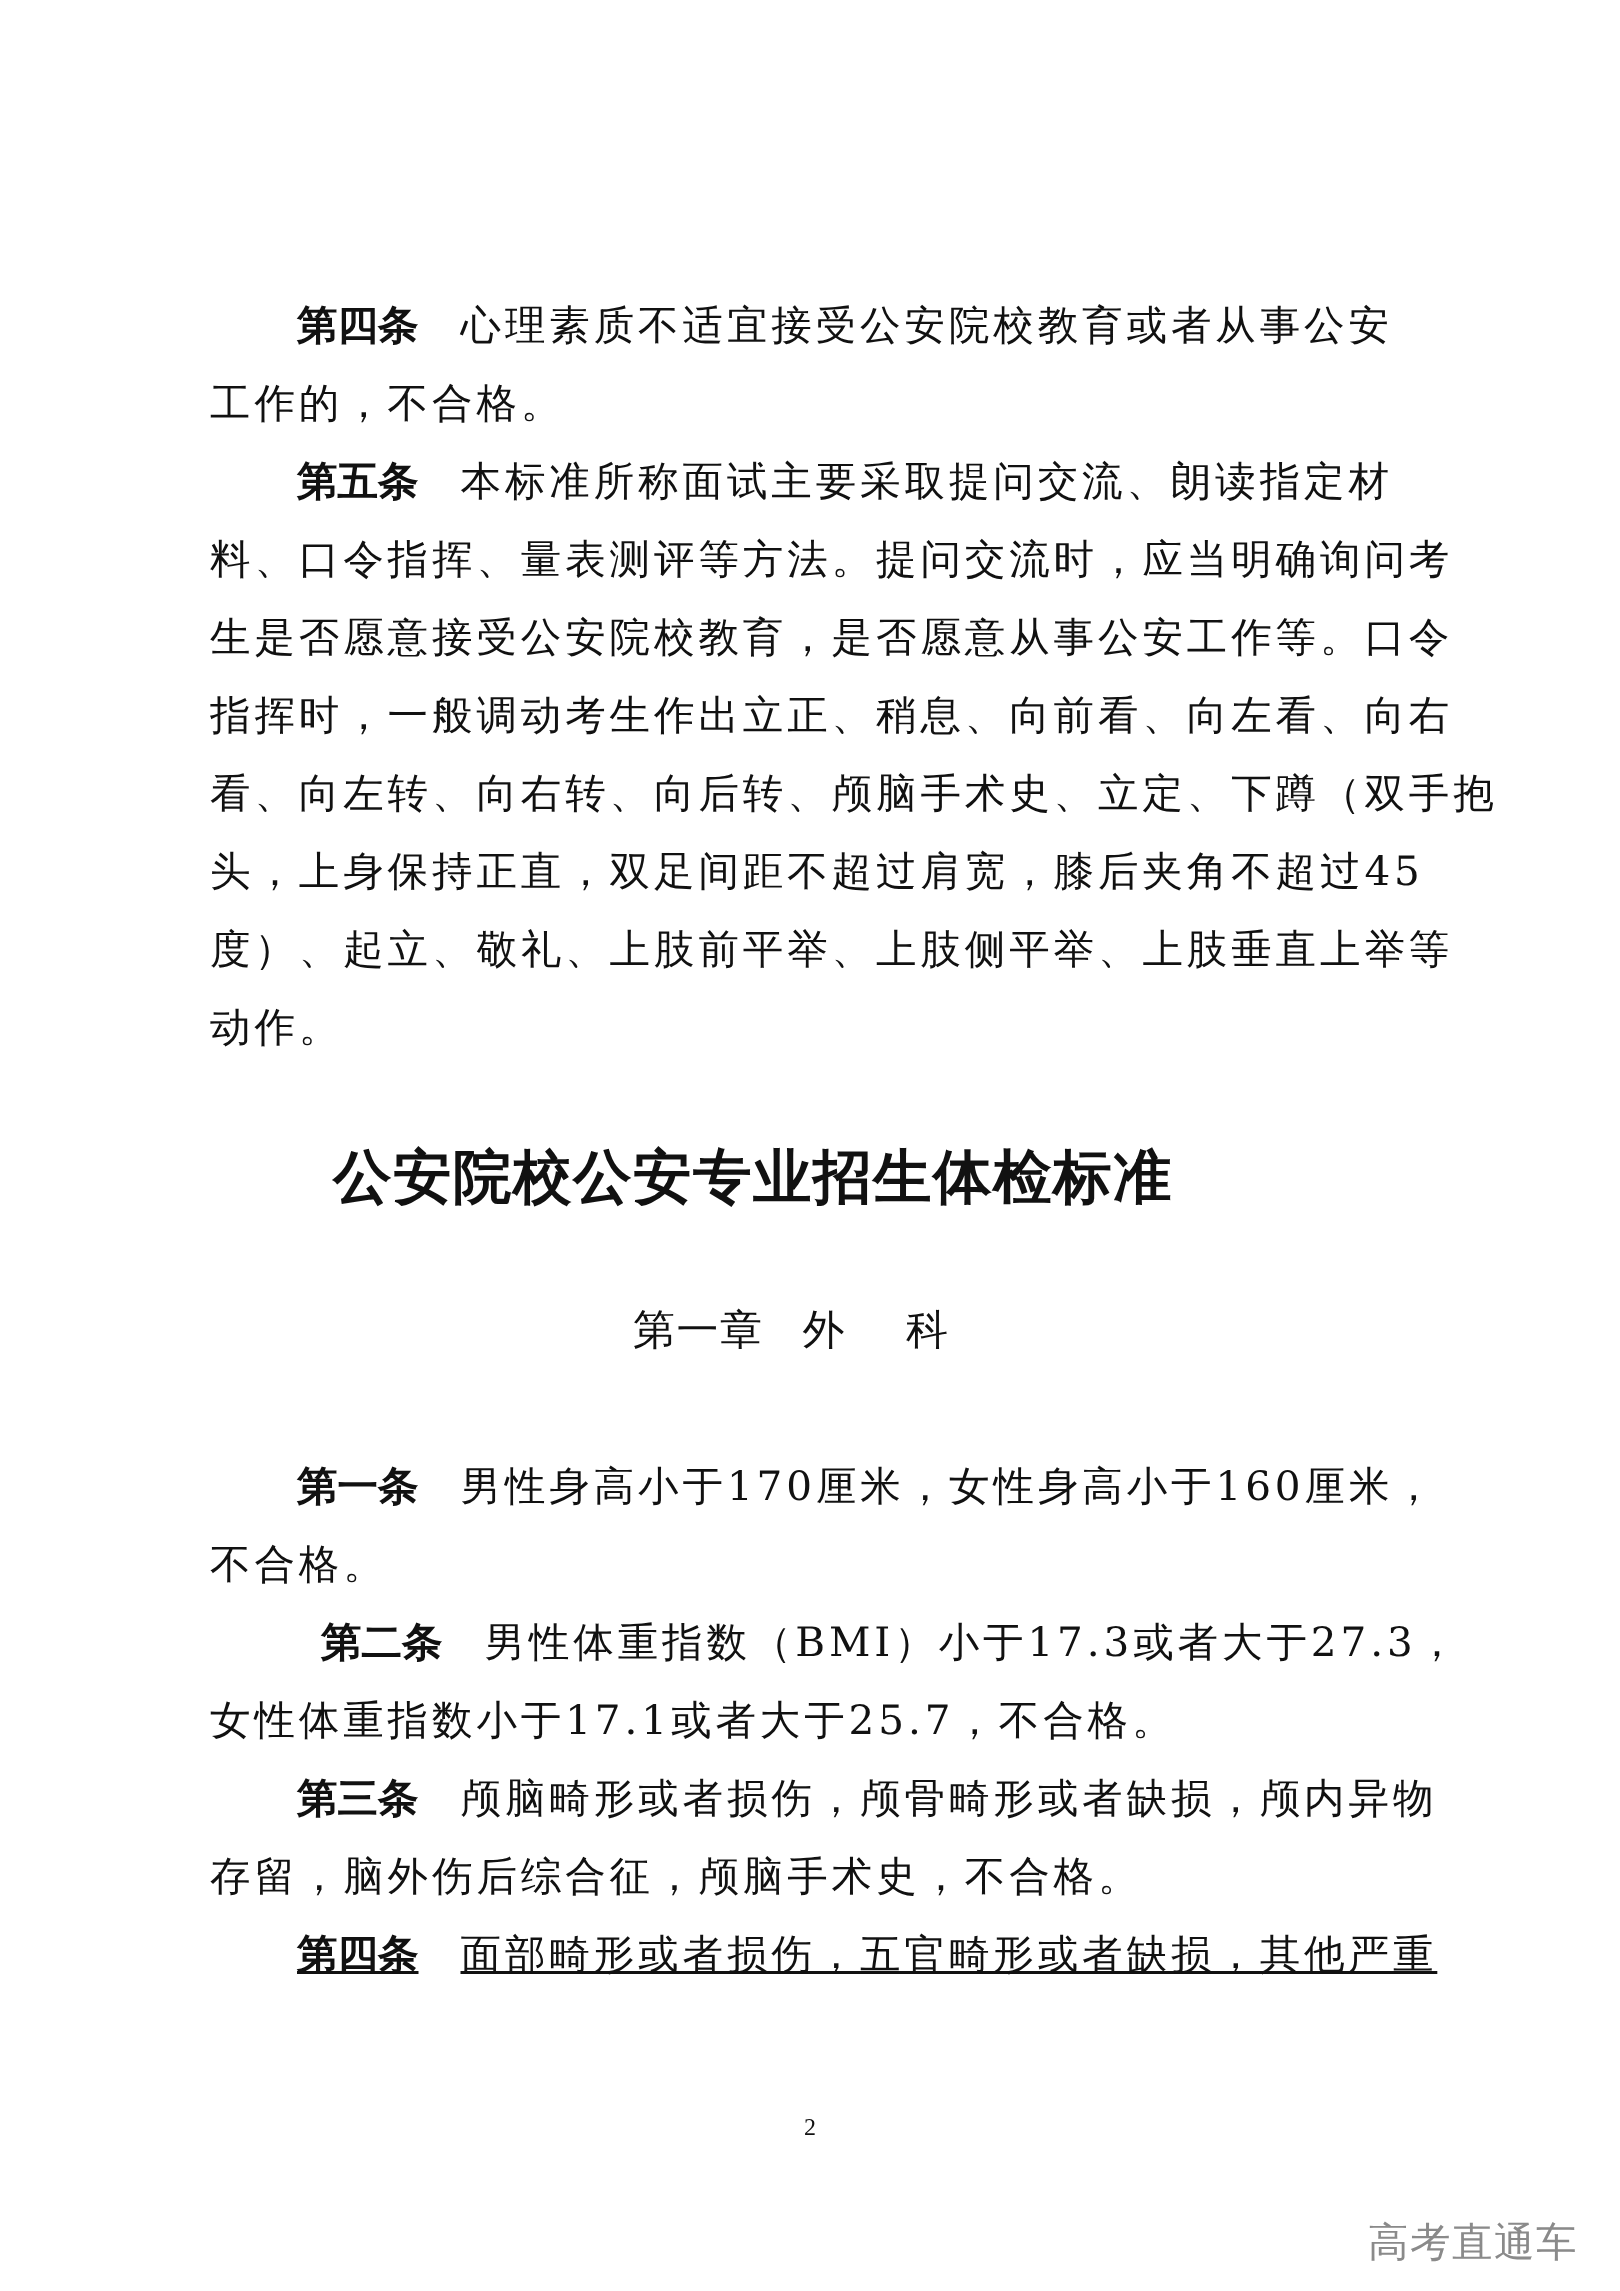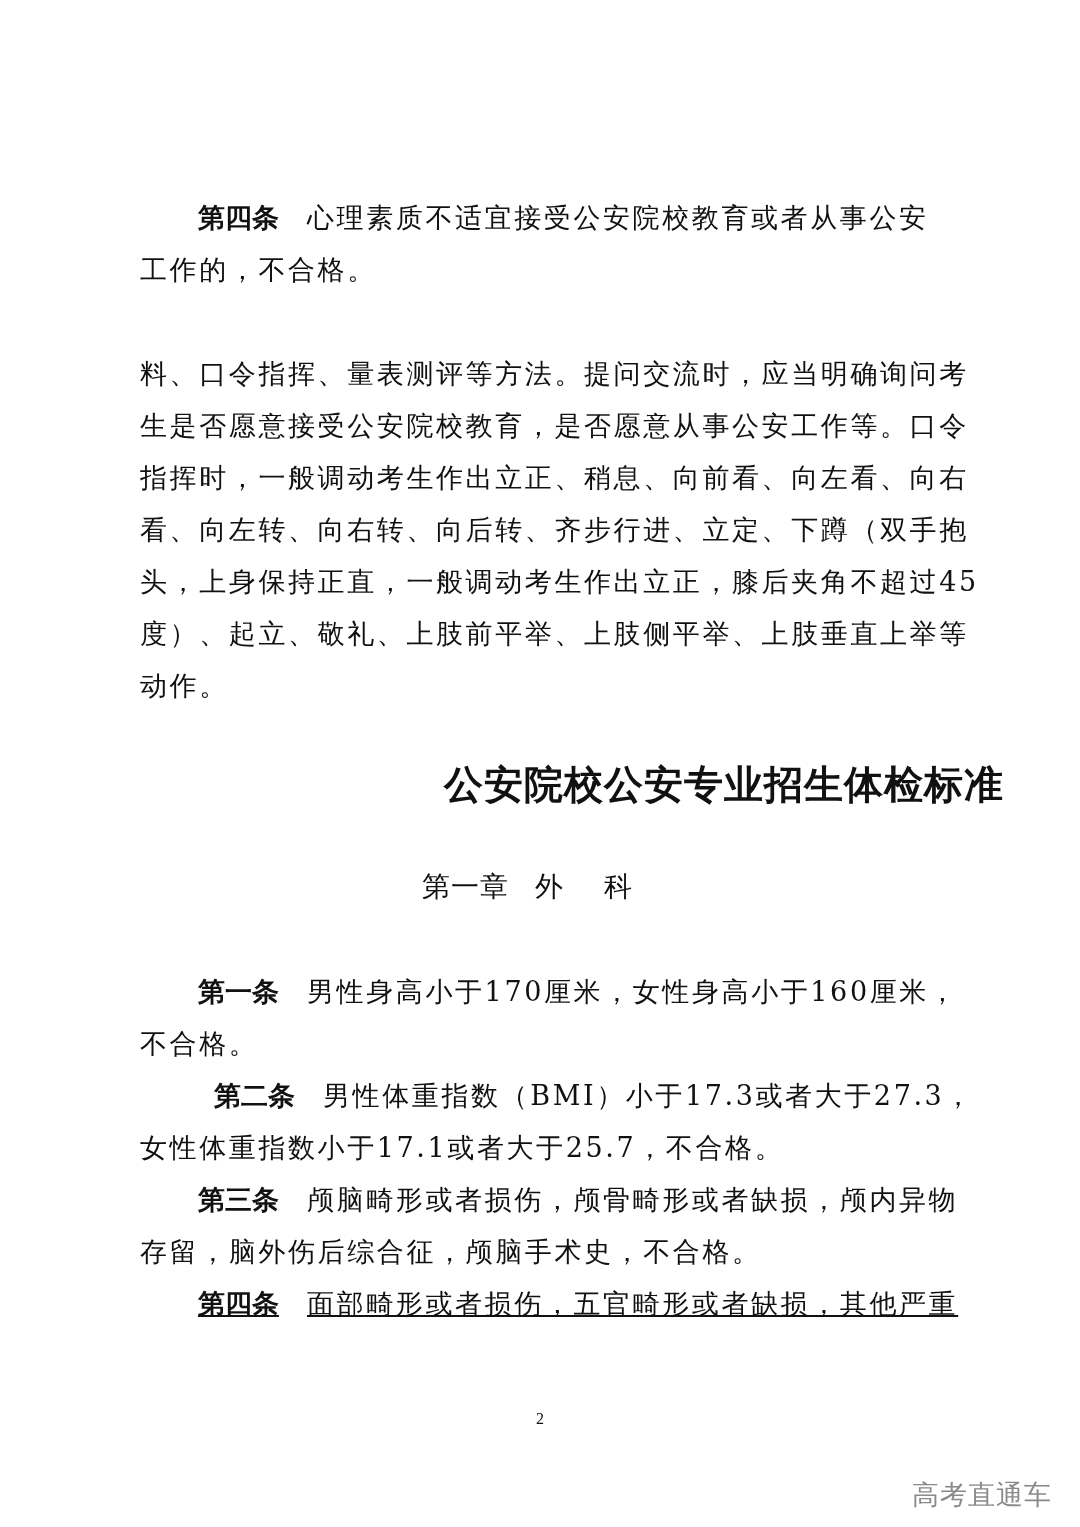--- a/index.html
+++ b/index.html
@@ -30,21 +30,21 @@
     .article-label {
       font-family: "DejaVu Sans", "Liberation Sans", sans-serif;
       font-weight: bold;
       letter-spacing: 0px;
       margin-right: 28px;
     }
     .title {
       position: absolute;
       left: 0; width: 1004px;
       top: 758px;
-      text-align: right;
+      text-align: center;
       font-size: 39px;
       font-weight: bold;
       letter-spacing: 1px;
       font-family: "DejaVu Serif", "Liberation Serif", serif;
     }
     .chapter {
       position: absolute;
       left: 0; width: 1055px;
       top: 868px;
       text-align: center;
@@ -75,25 +75,28 @@
 </head>
 <body>
 
 <div class="page">
 
   <div class="line indent" style="top:198px;">
     <span class="article-label">第四条</span><span>心理素质不适宜接受公安院校教育或者从事公安</span>
   </div>
   <div class="line" style="top:250px;">工作的，不合格。</div>
 
+  <div class="line indent" style="top:302px;">
+    <span class="article-label">第五条</span><span>本标准所称面试主要采取提问交流、朗读指定材</span>
+  </div>
   <div class="line" style="top:406px;">生是否愿意接受公安院校教育，是否愿意从事公安工作等。口令</div>
   <div class="line" style="top:354px;">料、口令指挥、量表测评等方法。提问交流时，应当明确询问考</div>
   <div class="line" style="top:458px;">指挥时，一般调动考生作出立正、稍息、向前看、向左看、向右</div>
-  <div class="line" style="top:510px;">看、向左转、向右转、向后转、齐步行进、立定、下蹲（双手抱</div>
-  <div class="line" style="top:562px;">头，上身保持正直，一般调动考生作出立正，膝后夹角不超过45</div>
+  <div class="line" style="top:510px;">看、向左转、向右转、向后转、颅脑手术史、立定、下蹲（双手抱</div>
+  <div class="line" style="top:562px;">头，上身保持正直，双足间距不超过肩宽，膝后夹角不超过45</div>
   <div class="line" style="top:614px;">度）、起立、敬礼、上肢前平举、上肢侧平举、上肢垂直上举等</div>
   <div class="line" style="top:666px;">动作。</div>
 
   <div class="title">公安院校公安专业招生体检标准</div>
 
   <div class="chapter">
     <span>第一章</span><span class="sep"></span><span>外</span><span class="sep2"></span><span>科</span>
   </div>
 
   <div class="line indent" style="top:972px;">

